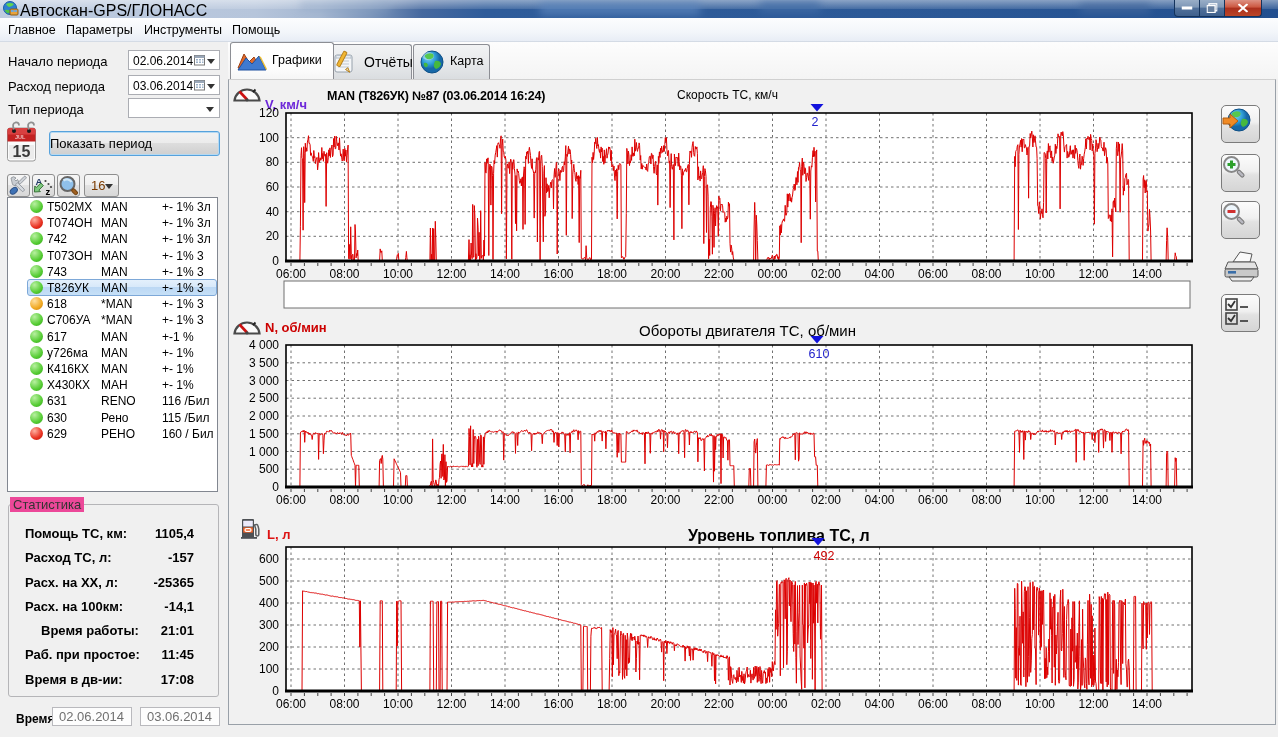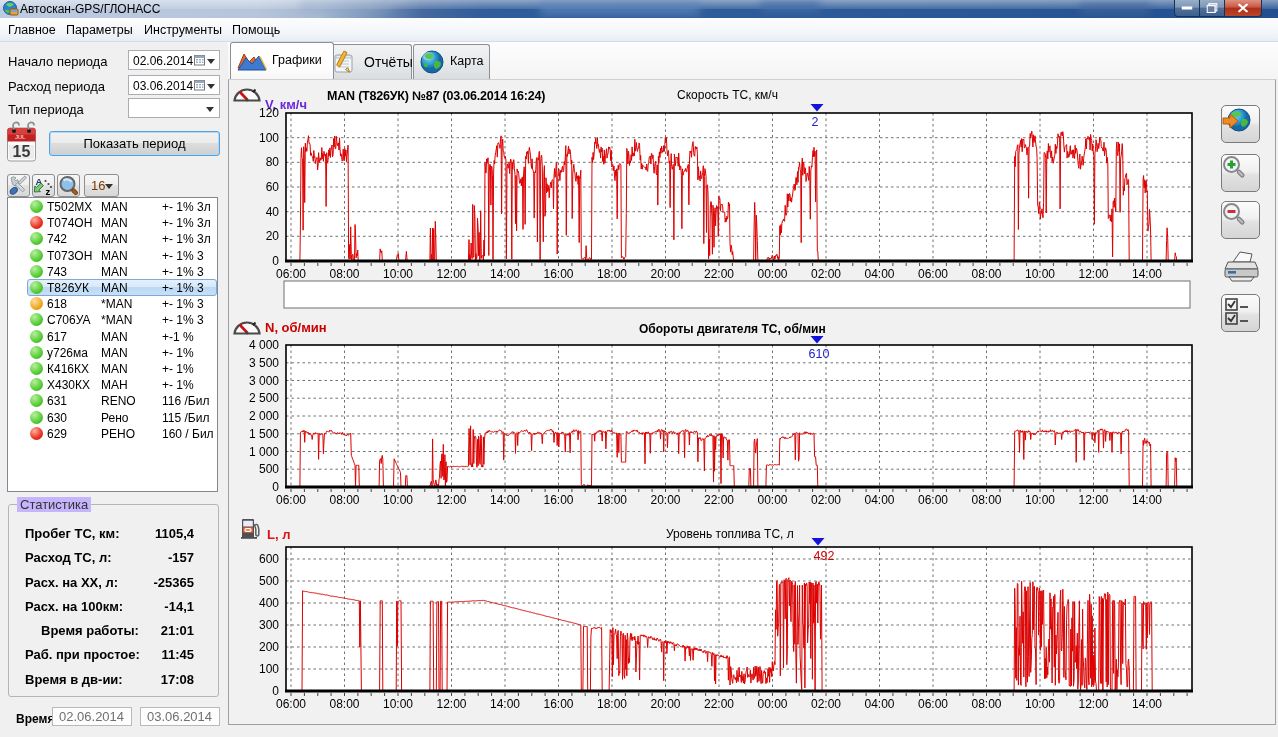--- a/index.html
+++ b/index.html
@@ -1,53 +1,53 @@
 <!DOCTYPE html>
 <html><head><meta charset="utf-8"><style>
 *{margin:0;padding:0;box-sizing:border-box}
 body{width:1278px;height:737px;font-family:"Liberation Sans",sans-serif;background:#f0f0f0;position:relative;overflow:hidden}
 .titlebar{position:absolute;left:0;top:0;width:1278px;height:18px;
  background:linear-gradient(to right,#bdcbe0 0%,#b6c5db 20%,#a5b7d1 25%,#7c96bb 29%,#46699f 33%,#2f5c9a 38%,#2e5b99 55%,#2b5896 75%,#224f8f 100%);}
 .titlebar .glass{position:absolute;left:0;top:0;width:100%;height:9px;background:linear-gradient(to bottom,rgba(255,255,255,.45),rgba(255,255,255,.12));}
 .titlebar .blob{position:absolute;filter:blur(4px);background:#4f7ab4;opacity:.8}
-.apptitle{position:absolute;left:20px;top:2px;font-size:12px;color:#000;z-index:5}
+.apptitle{position:absolute;left:20px;top:2px;font-size:16px;color:#000;z-index:5}
 .appico{position:absolute;left:3px;top:1px;z-index:5}
 .winbtns{position:absolute;right:16px;top:0;height:17px;display:flex;z-index:6}
 .wbtn{height:17px;border:1px solid #14335c;border-top:none;position:relative;
  background:linear-gradient(to bottom,#99aec7 0%,#7e97b6 45%,#51719b 50%,#3f608d 100%);}
 .wbtn.minb{width:26px;border-radius:0 0 0 4px}
 .wbtn.maxb{width:25px;border-left:none}
 .wbtn.closeb{width:37px;border-left:none;border-radius:0 0 4px 0;
  background:linear-gradient(to bottom,#dd9183 0%,#cc5740 45%,#ab2f1d 50%,#bb4527 100%);}
 .wbtn svg{position:absolute;left:50%;top:50%;transform:translate(-50%,-50%)}
 .menubar{position:absolute;left:0;top:18px;width:1278px;height:24px;
  background:linear-gradient(to bottom,#fcfdfe 0%,#f3f6fa 60%,#e8edf5 100%);border-bottom:1px solid #d4dbe5}
 .menubar span{position:absolute;top:5px;font-size:12.5px;color:#000}
 .lp{position:absolute;left:0;top:42px;width:228px;height:695px;background:#f0f0f0;font-size:13px}
 .lbl{position:absolute;color:#000}
 .dateinp{position:absolute;left:128px;width:92px;height:20px;background:#fff;border:1px solid #abadb3;font-size:12px;color:#000;padding:3px 0 0 4px;white-space:nowrap}
 .dd-arrow{position:absolute;width:0;height:0;border-left:4.5px solid transparent;border-right:4.5px solid transparent;border-top:5px solid #333}
 .calico{position:absolute;right:13px;top:3px}
 .combo{position:absolute;left:128px;top:56px;width:92px;height:20px;background:#fff;border:1px solid #abadb3}
 .btn-show{position:absolute;left:49px;top:89px;width:171px;height:25px;border:1px solid #56a2dc;box-shadow:inset 0 0 0 1px #b5d9f2;border-radius:3px;
- background:linear-gradient(to bottom,#f2f2f2 0%,#ebebeb 50%,#dddddd 50%,#cfcfcf 100%);font-size:13px;text-align:center;padding-top:4px}
+ background:linear-gradient(to bottom,#f2f2f2 0%,#ebebeb 50%,#dddddd 50%,#cfcfcf 100%);font-size:13px;padding-top:4px}
 .tbtn{position:absolute;width:23px;height:23px;top:132px;border:1px solid #8e8e8e;border-radius:3px;
  background:linear-gradient(to bottom,#f6f6f6 0%,#efefef 49%,#e2e2e2 50%,#d8d8d8 100%)}
 .szdd{position:absolute;left:84px;top:132px;width:35px;height:23px;border:1px solid #8e8e8e;border-radius:3px;
  background:linear-gradient(to bottom,#f6f6f6 0%,#efefef 49%,#e2e2e2 50%,#d8d8d8 100%);font-size:13px;color:#7a3b00;padding:3px 0 0 6px}
 .vlist{position:absolute;left:7px;top:155px;width:211px;height:295px;background:#fff;border:1px solid #828790;font-size:12px}
 .vrow{position:absolute;left:1px;width:205px;height:16px;white-space:nowrap}
 .vrow .c{position:absolute;left:21px;top:1px;width:13px;height:13px;border-radius:50%}
 .vrow .n{position:absolute;left:38px;top:1px;color:#000}
 .vrow .m{position:absolute;left:92px;top:1px;color:#000}
 .vrow .k{position:absolute;left:153px;top:1px;color:#000}
 .vrow.sel{z-index:0}
 .vrow.sel::before{content:"";position:absolute;left:18px;top:-1px;width:188px;height:15px;background:linear-gradient(to bottom,#e4f0fc 0%,#d8e9fa 45%,#bcd8f4 50%,#c6e0f7 100%);border:1px solid #7da8d8;border-radius:3px;z-index:-1}
 .stats{position:absolute;left:8px;top:462px;width:211px;height:193px;border:1px solid #b5b5b8;border-radius:3px}
-.stats .cap{position:absolute;left:8px;top:-8px;background:#c4b5fd;padding:0 3px;font-size:13px;color:#333}
+.stats .cap{position:absolute;left:1px;top:-8px;background:#ec4899;padding:0 3px;font-size:13px;color:#333}
 .srow{position:absolute;font-size:13px;font-weight:bold;color:#000}
 .sval{position:absolute;font-size:13px;font-weight:bold;color:#000;text-align:right}
 .dates-lbl{position:absolute;left:16px;top:670px;font-size:12px;font-weight:bold}
 .dateb{position:absolute;width:80px;height:19px;top:665px;border:1px solid #b9b9bd;background:#fdfdfd;font-size:13px;color:#707070;padding:1px 0 0 6px}
 .tabbar{position:absolute;left:228px;top:42px;width:1050px;height:37px;background:linear-gradient(to bottom,#fdfdfd,#f4f4f4)}
 .tab{position:absolute;top:2px;height:35px;border:1px solid #8c8e94;border-bottom:none;border-radius:3px 3px 0 0;font-size:13px;color:#000;
  background:linear-gradient(to bottom,#f2f3f4 0%,#e8eaec 50%,#dadde0 100%)}
 .tab.active{top:0;height:37px;background:linear-gradient(to bottom,#fff 0%,#fdfdfd 70%,#f6f6f6 100%);z-index:3}
 .chartpanel{position:absolute;left:228px;top:79px;width:1048px;height:646px;background:#f1f1f1;border:1px solid #99a0a8;border-top:1px solid #d0d0d0}
 .rightcol{position:absolute;left:1205px;top:79px;width:70px;height:644px;background:transparent}
@@ -251,21 +251,21 @@
       </div>
       <div class="vrow" style="top:228px">
         <span class="c" style="background:radial-gradient(circle at 35% 30%,#ffb0a0,#e83020 60%,#b01808)"></span>
         <span class="n">629</span>
         <span class="m">РЕНО</span>
         <span class="k">160 / Бил</span>
       </div>
     </div>
  <div class="stats">
       <div class="cap">Статистика</div>
-      <div class="srow" style="left:16px;top:21px">Пробег ТС, км:</div>
+      <div class="srow" style="left:16px;top:21px">Помощь ТС, км:</div>
       <div class="sval" style="left:112px;top:21px;width:73px">1105,4</div>
       <div class="srow" style="left:16px;top:45px">Расход ТС, л:</div>
       <div class="sval" style="left:112px;top:45px;width:73px">-157</div>
       <div class="srow" style="left:16px;top:70px">Расх. на ХХ, л:</div>
       <div class="sval" style="left:112px;top:70px;width:73px">-25365</div>
       <div class="srow" style="left:16px;top:94px">Расх. на 100км:</div>
       <div class="sval" style="left:112px;top:94px;width:73px">-14,1</div>
       <div class="srow" style="left:32px;top:118px">Время работы:</div>
       <div class="sval" style="left:112px;top:118px;width:73px">21:01</div>
       <div class="srow" style="left:16px;top:142px">Раб. при простое:</div>
@@ -743,22 +743,22 @@
 <div class="chhdr" style="left:265px;top:97px;color:#6d28d9">V, км/ч</div>
 <div class="chhdr" style="left:327px;top:89px;font-size:12.5px;letter-spacing:-0.2px">MAN (Т826УК) №87 (03.06.2014 16:24)</div>
 <div class="chhdr" style="left:677px;top:88px;font-weight:normal;font-size:12px">Скорость ТС, км/ч</div>
 <div class="chhdr" style="left:232px;top:318px"><svg width="30" height="17">
       <path d="M2.5 15.5 A12.6 12.6 0 0 1 27.5 15.5 Z" fill="#fbfbfb" stroke="#4a4a4a" stroke-width="2.2"></path>
       <line x1="15" y1="14.5" x2="7.5" y2="6.5" stroke="#cc1111" stroke-width="2.6"></line>
       <line x1="21" y1="7" x2="23.5" y2="4.5" stroke="#222" stroke-width="1.8"></line>
       <circle cx="15" cy="14.8" r="1.6" fill="#444"></circle>
     </svg></div>
 <div class="chhdr" style="left:265px;top:320px;color:#cc0000">N, об/мин</div>
-<div class="chhdr" style="left:639px;top:322px;font-weight:bold;font-size:12px">Обороты двигателя ТС, об/мин</div>
+<div class="chhdr" style="left:639px;top:322px;font-weight:normal;font-size:15px">Обороты двигателя ТС, об/мин</div>
 <div class="chhdr" style="left:241px;top:518px"><svg width="20" height="22">
       <rect x="1" y="1" width="12" height="19" rx="1" fill="#4d5054"></rect>
       <rect x="2.2" y="2.8" width="9.6" height="5.6" rx="0.5" fill="#eceafa"></rect>
       <rect x="2.2" y="9.4" width="9.6" height="5.2" fill="#f56327"></rect>
       <rect x="4" y="10.6" width="6" height="2.8" rx="1.4" fill="none" stroke="#fff" stroke-width="1.2"></rect>
       <rect x="0" y="19" width="16" height="1.8" fill="#4d5054"></rect>
       <path d="M13.5 7 q3 -1.5 3.5 1 l0.8 3 v5 q0 2 -1.5 2 q-1.5 0 -1.5 -2 v-5 Z" fill="none" stroke="#5a5d60" stroke-width="1.5"></path>
     </svg></div>
 <div class="chhdr" style="left:267px;top:527px;color:#dd1111">L, л</div>
-<div class="chhdr" style="left:666px;top:527px;font-weight:normal;font-size:12px">Уровень топлива ТС, л</div>
+<div class="chhdr" style="left:688px;top:527px;font-weight:bold;font-size:16px">Уровень топлива ТС, л</div>
 </body></html>

